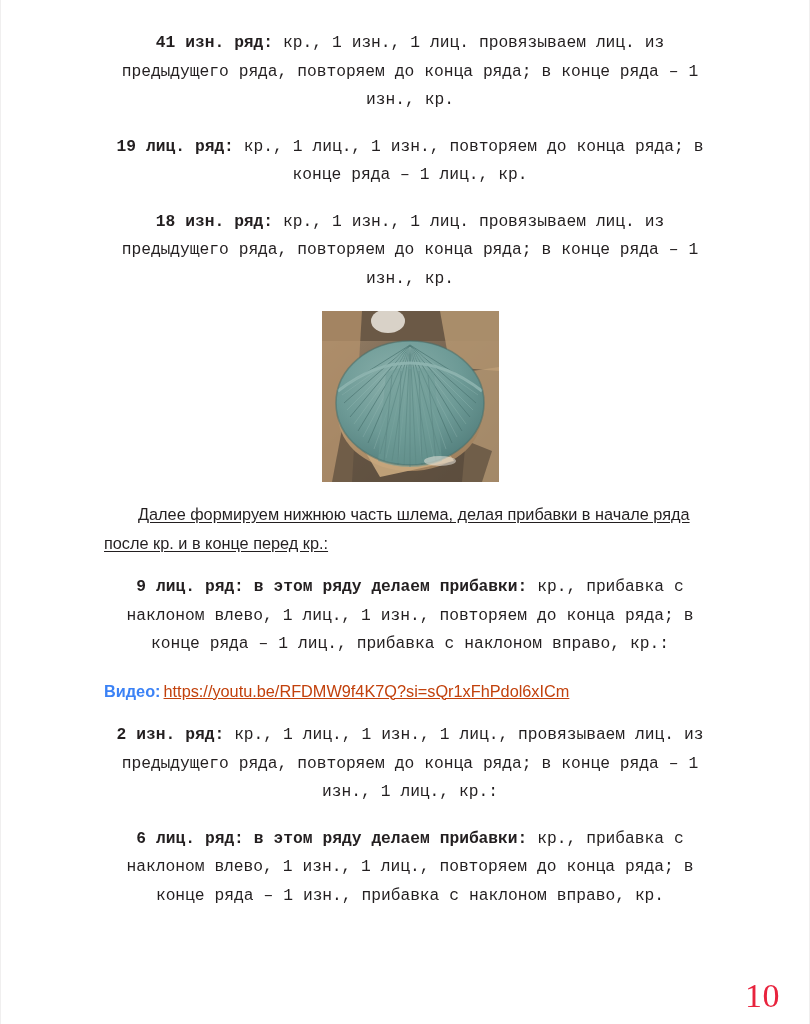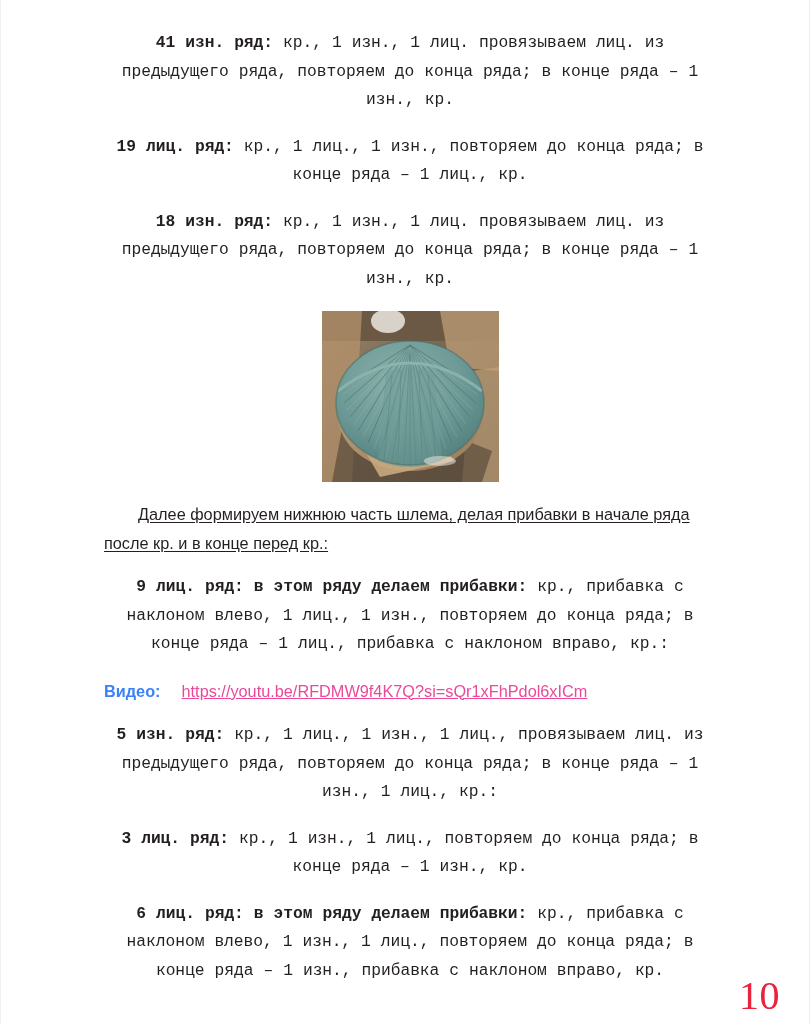--- a/index.html
+++ b/index.html
@@ -58,45 +58,45 @@
   p.video {
     margin: 0 0 16px 0;
     font-size: 16.3px;
     line-height: 28.5px;
   }
   .video-label {
     color: #3b82f6;
     font-weight: bold;
   }
   .video-link {
-    color: #ec4899;
+    color: #c2410c;
     text-decoration: underline;
     text-underline-offset: 1px;
-    margin-left: 21px;
+    margin-left: 3px;
   }
   .figure {
     position: relative;
     margin: 4px 0 18px 0;
     display: flex;
     justify-content: center;
   }
   .photo {
     width: 177px;
     height: 171px;
     position: relative;
     overflow: hidden;
     background: #8e7a63;
   }
   .photo svg { display: block; }
   .page-number {
     position: absolute;
     right: 29px;
     bottom: 6px;
     font-family: "Liberation Serif", serif;
-    font-size: 40px;
+    font-size: 34px;
     line-height: 44px;
     color: #e8233d;
     letter-spacing: 0.5px;
   }
 </style>
 </head>
 <body>
 
 <div class="page">
   <div class="content">
@@ -192,24 +192,23 @@
         </svg>
       </div>
     </div>
 
     <p class="underlined"><span class="u">Далее формируем нижнюю часть шлема, делая прибавки в начале ряда после кр. и в конце перед кр.:</span></p>
 
     <p class="para"><span class="lead">9 лиц. ряд: в этом ряду делаем прибавки:</span><span> кр., прибавка с наклоном влево, 1 лиц., 1 изн., повторяем до конца ряда; в конце ряда – 1 лиц., прибавка с наклоном вправо, кр.:</span></p>
 
     <p class="video"><span class="video-label">Видео:</span><a class="video-link" href="#">https://youtu.be/RFDMW9f4K7Q?si=sQr1xFhPdol6xICm</a></p>
 
-    <p class="para"><span class="lead">5 изн. ряд:</span><span> кр., 1 лиц., 1 изн., 1 лиц., провязываем лиц. из предыдущего ряда, повторяем до конца ряда; в конце ряда – 1 изн., 1 лиц., кр.:</span></p>
-
-
-    <p class="para"><span class="lead">3 лиц. ряд:</span><span> кр., 1 изн., 1 лиц., повторяем до конца ряда; в конце ряда – 1 изн., кр.</span></p>
+    <p class="para"><span class="lead">2 изн. ряд:</span><span> кр., 1 лиц., 1 изн., 1 лиц., провязываем лиц. из предыдущего ряда, повторяем до конца ряда; в конце ряда – 1 изн., 1 лиц., кр.:</span></p>
+
+
 
 
     <p class="para"><span class="lead">6 лиц. ряд: в этом ряду делаем прибавки:</span><span> кр., прибавка с наклоном влево, 1 изн., 1 лиц., повторяем до конца ряда; в конце ряда – 1 изн., прибавка с наклоном вправо, кр.</span></p>
 
   </div>
 
   <div class="page-number">10</div>
 </div>
 
 </body></html>

